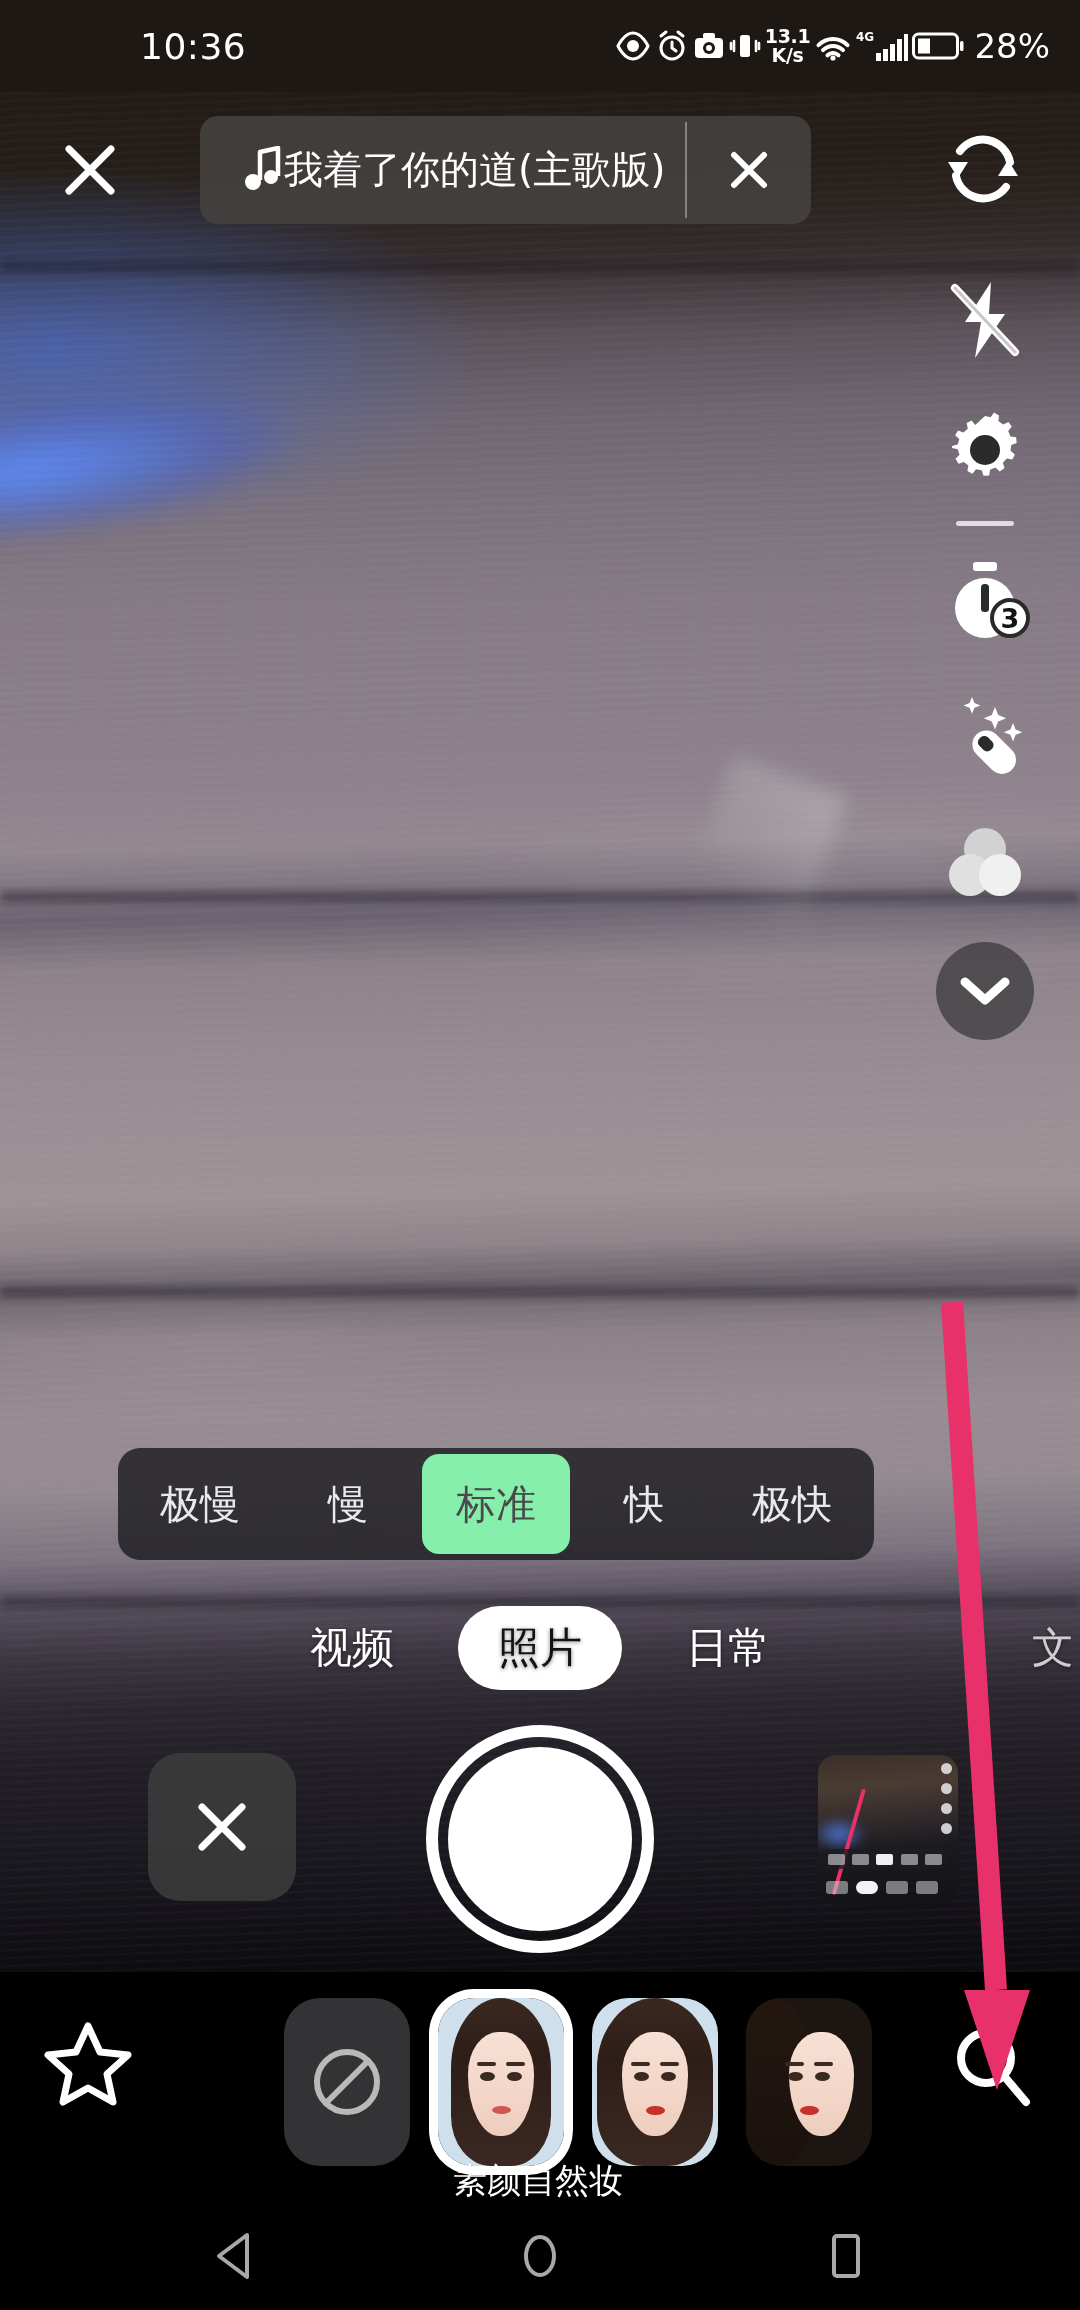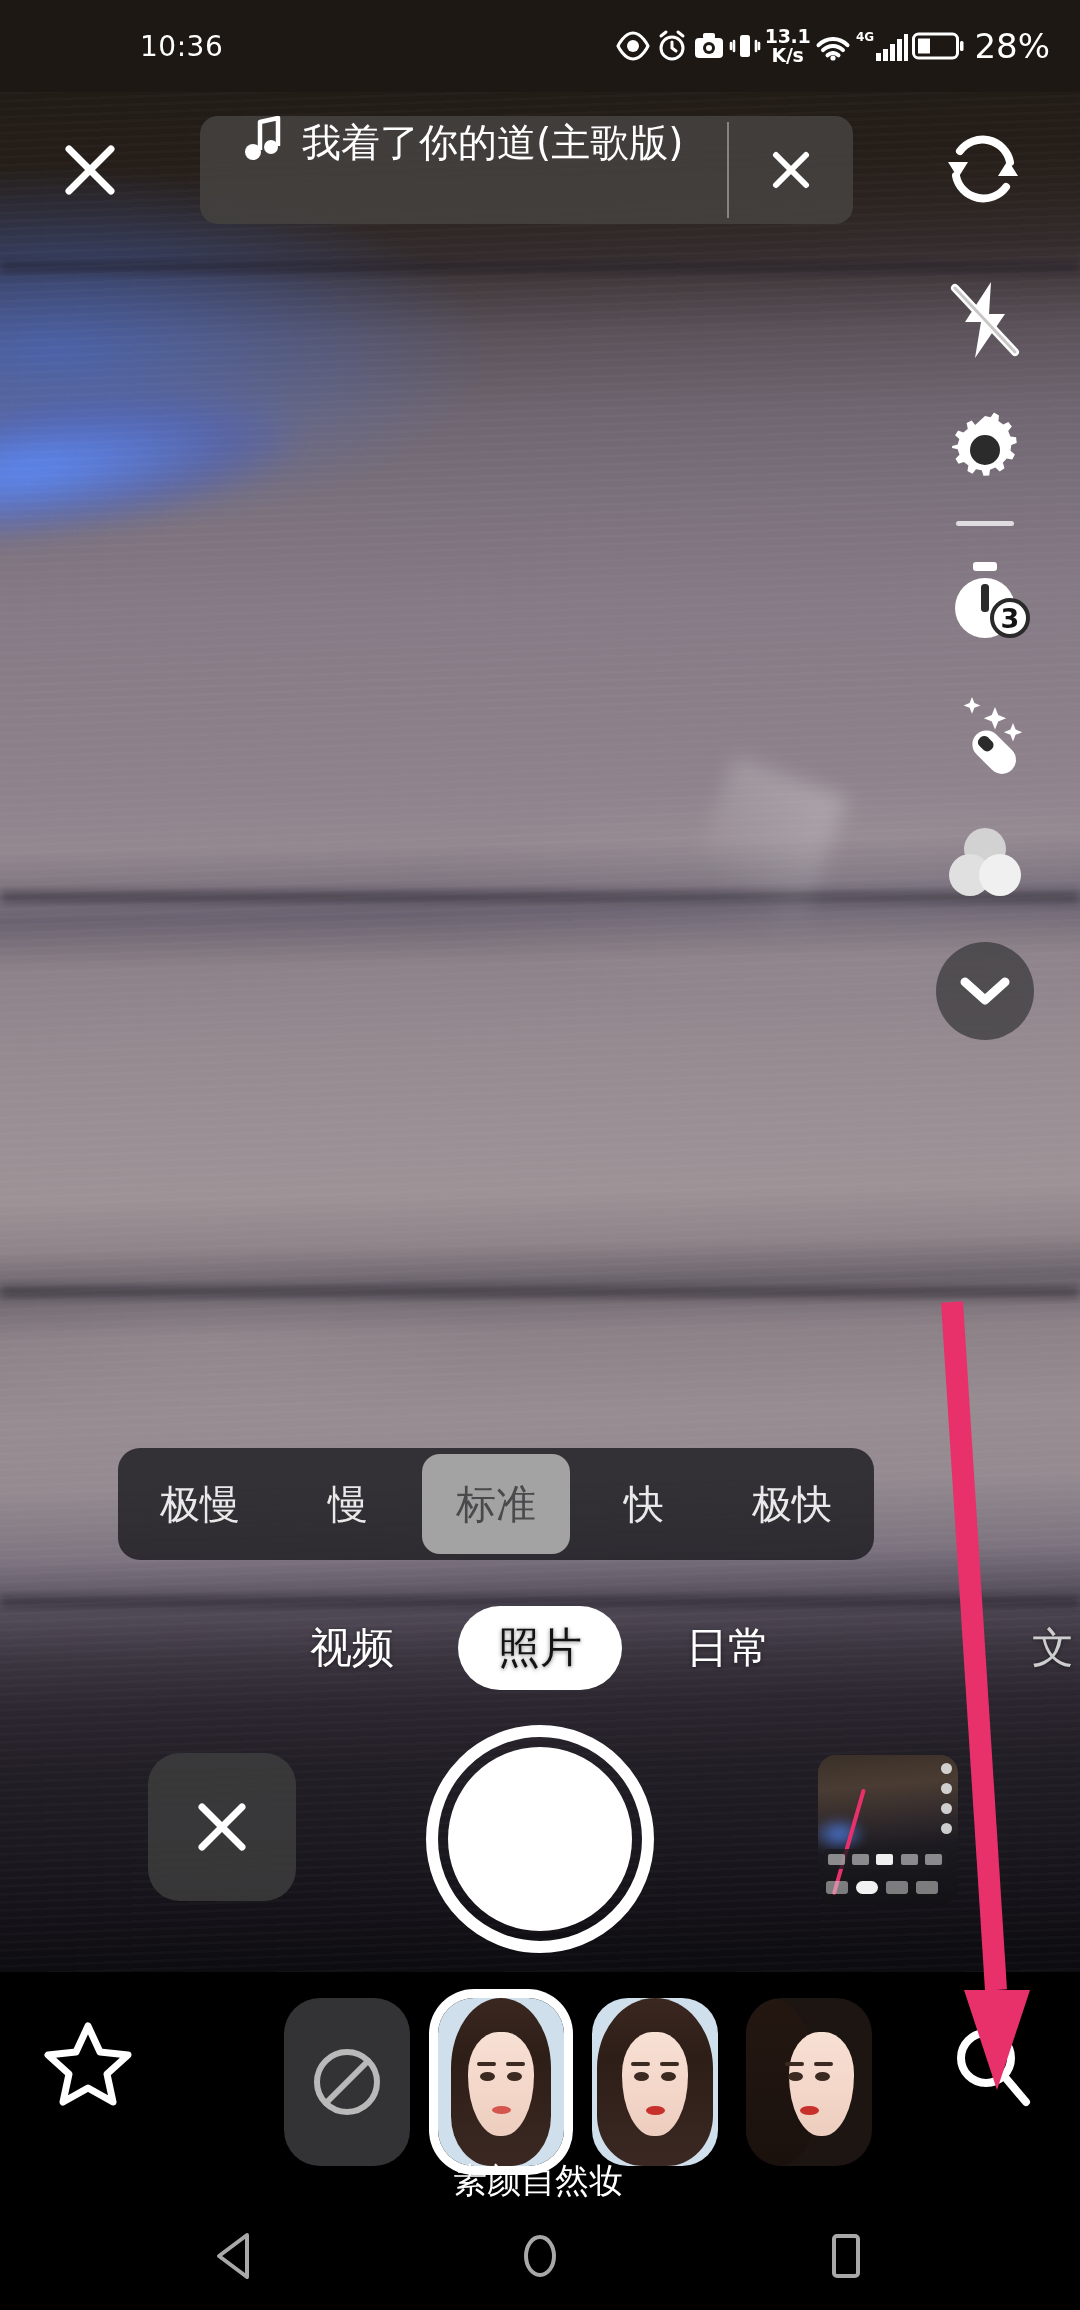--- a/index.html
+++ b/index.html
@@ -15,21 +15,21 @@
   }
 
   
   .statusbar{
     position:absolute; top:0; left:0; width:1080px; height:92px;
     background:#1d1813; z-index:40;
     display:flex; align-items:center;
   }
   .sb-time{
     position:absolute; left:140px; top:50%; transform:translateY(-50%);
-    color:#fff; font-size:28px; letter-spacing:.5px;
+    color:#fff; font-size:36px; letter-spacing:.5px;
     font-family:"DejaVu Sans","Liberation Sans",sans-serif;
   }
   .sb-right{
     position:absolute; right:30px; top:50%; transform:translateY(-50%);
     display:flex; align-items:center; gap:4px;
   }
   .sb-ico{ display:block; }
   .sb-speed{
     color:#fff; font-size:19px; line-height:19px; text-align:center;
     font-weight:bold; letter-spacing:-.3px;
@@ -91,22 +91,22 @@
     position:absolute; left:38px; top:26px; width:104px; height:104px;
     display:flex; align-items:center; justify-content:center; cursor:pointer;
   }
   .music-pill{
     position:absolute; left:200px; top:24px; height:108px;
     display:flex; align-items:stretch;
     background:rgba(68,66,64,.88); border-radius:18px;
     overflow:hidden; cursor:pointer;
   }
   .music-main{
-    display:flex; gap:18px;
-    padding:0 44px 0 44px;
+    display:flex; align-items:center; 
+    padding:0 20px 0 44px;
   }
   .music-note{ font-size:40px; color:#fff; line-height:1; }
   .music-title{
     color:#fff; font-size:39px; white-space:nowrap;
     font-family:"DejaVu Sans","Liberation Sans",sans-serif;
   }
   .music-div{ width:2px; background:rgba(190,190,190,.55); margin:6px 0; }
   .music-close{
     width:124px; display:flex; align-items:center; justify-content:center;
     cursor:pointer;
@@ -151,21 +151,21 @@
     height:112px; background:rgba(26,26,30,.80);
     border-radius:22px; display:flex; align-items:center;
     padding:0 8px;
   }
   .speed-opt{
     min-width:148px; height:100px; border-radius:18px;
     display:flex; align-items:center; justify-content:center;
     color:#e9e9ea; font-size:40px; cursor:pointer;
     font-family:"DejaVu Sans","Liberation Sans",sans-serif;
   }
-  .speed-opt.sel{ background:#a3a3a3; color:#4a4a4c; }
+  .speed-opt.sel{ background:#86efac; color:#4a4a4c;border-radius:17px; }
 
   
   .modebar{
     position:absolute; left:0; top:1606px; width:1080px; z-index:20;
     display:flex; align-items:center; justify-content:center; gap:42px;
   }
   .mode-opt{
     color:#fff; font-size:42px; padding:14px 22px; cursor:pointer;
     font-family:"DejaVu Sans","Liberation Sans",sans-serif;
     text-shadow:0 1px 4px rgba(0,0,0,.5);

